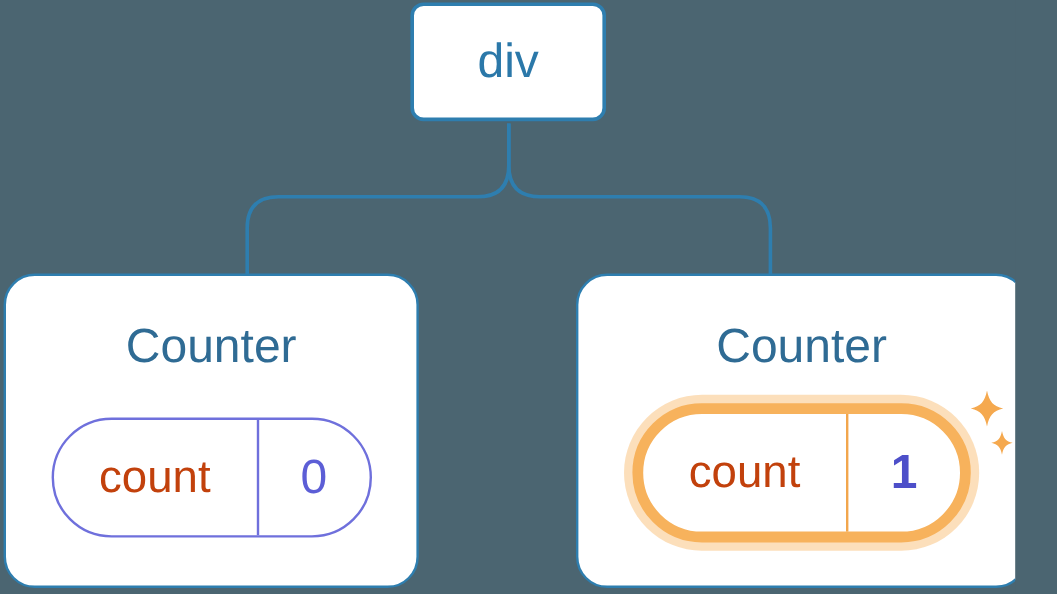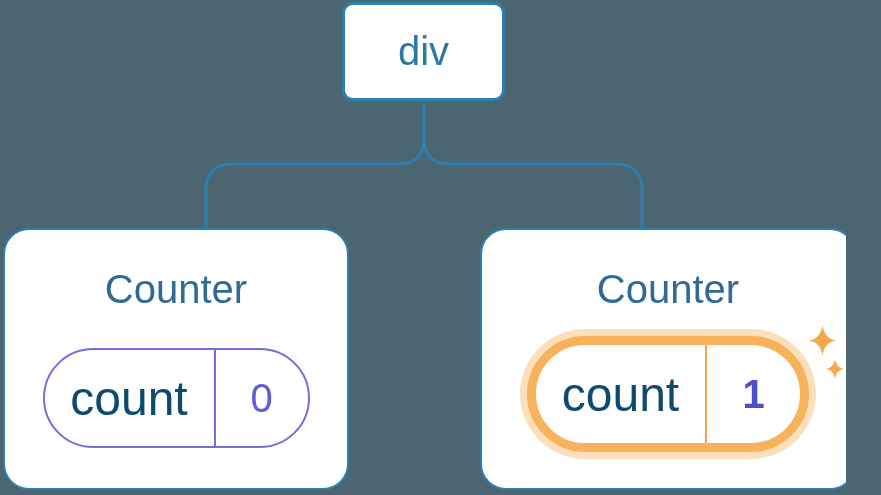--- a/index.html
+++ b/index.html
@@ -38,21 +38,21 @@
     width:267px; height:100px; margin:36px auto 0;
     border:2.5px solid #6F70DC; border-radius:60px;
   }
   .pill-highlight {
     width:282px; height:116px; margin:24px auto 0;
     border:9px solid #F7B25C; border-radius:70px;
     box-shadow:0 0 0 7px rgba(248,185,105,0.45);
   }
   .pill-key {
     flex:0 0 169px; display:flex; align-items:center; justify-content:center;
-    font-size:48px; color:#0c4a6e;
+    font-size:38px; color:#c2410c;
   }
   .pill-default  .pill-key { border-right:2.5px solid #6F70DC; }
   .pill-highlight .pill-key { border-right:2.5px solid #F2A64C; }
   .pill-val {
     flex:1; display:flex; align-items:center; justify-content:center;
     font-size:40px; color:#5C5ED6;
   }
   .pill-highlight .pill-val { font-weight:bold; color:#4D4FC9; }
 
   .sparkles { position:absolute; left:318px; top:86px; overflow:visible; pointer-events:none; }

